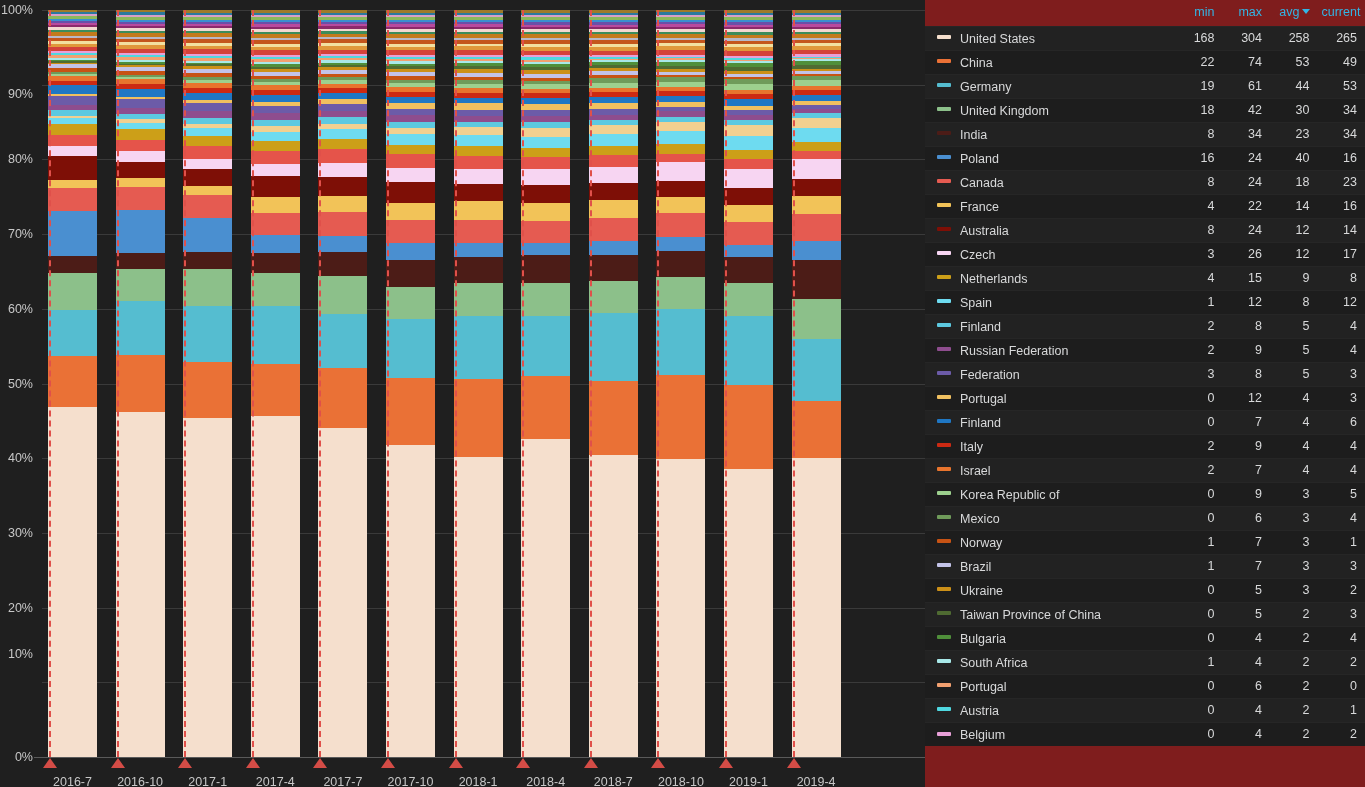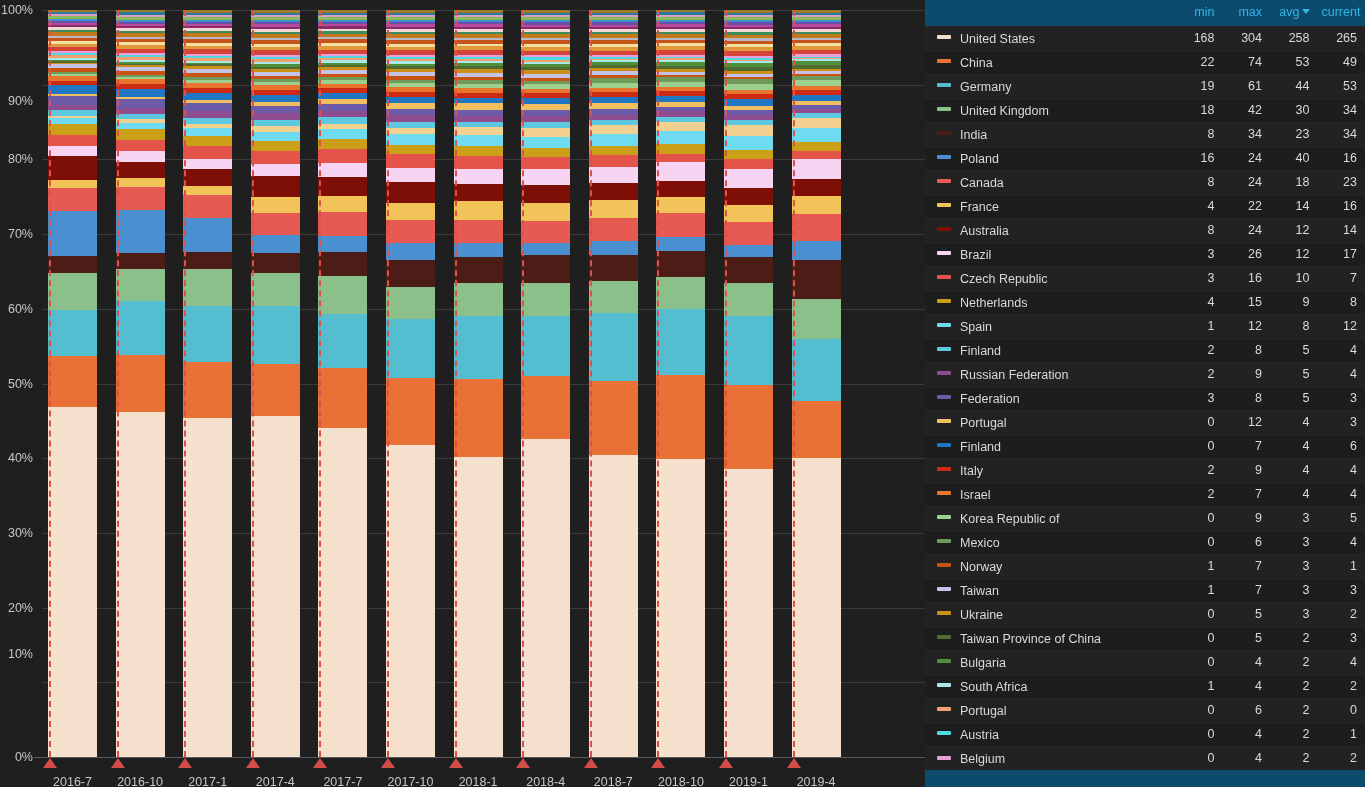--- a/index.html
+++ b/index.html
@@ -71,21 +71,21 @@
     top: 765px;
     transform: translateX(-50%);
     color: #c7c7c7;
     font-size: 12.5px;
     white-space: nowrap;
   }
 
   
   #legend-panel {
     width: 440px; height: 787px;
-    background: #0c4a6e;
+    background: #7f1d1d;
     flex: none;
     overflow: hidden;
     position: relative;
   }
   table.legend-table {
     width: 440px;
     border-collapse: collapse;
     table-layout: fixed;
   }
   table.legend-table th {
@@ -160,21 +160,21 @@
         <div class="ytick-label" style="top: 448.2px;">40%</div>
         <div class="gridline" style="top: 373.5px;"></div>
         <div class="ytick-label" style="top: 373.5px;">50%</div>
         <div class="gridline" style="top: 298.8px;"></div>
         <div class="ytick-label" style="top: 298.8px;">60%</div>
         <div class="gridline" style="top: 224.1px;"></div>
         <div class="ytick-label" style="top: 224.1px;">70%</div>
         <div class="gridline" style="top: 149.4px;"></div>
         <div class="ytick-label" style="top: 149.4px;">80%</div>
         <div class="gridline" style="top: 74.7px;"></div>
-        <div class="ytick-label" style="top: 91px;">90%</div>
+        <div class="ytick-label" style="top: 84px;">90%</div>
         <div class="gridline" style="top: 0px;"></div>
         <div class="ytick-label" style="top: 0px;">100%</div>
         <div class="bar" style="left: 6px; height: 747px;">
           <div class="seg" style="height: 350.242px; background: rgb(245, 223, 205);"></div>
           <div class="seg" style="height: 50.6209px; background: rgb(234, 113, 54);"></div>
           <div class="seg" style="height: 46.5165px; background: rgb(85, 189, 208);"></div>
           <div class="seg" style="height: 36.2555px; background: rgb(140, 192, 138);"></div>
           <div class="seg" style="height: 17.1016px; background: rgb(76, 28, 23);"></div>
           <div class="seg" style="height: 45.1484px; background: rgb(74, 143, 208);"></div>
           <div class="seg" style="height: 23.2582px; background: rgb(229, 91, 81);"></div>
@@ -885,32 +885,25 @@
             <td>16</td>
           </tr>
           <tr>
             <td class="series-cell"><span class="swatch" style="background: rgb(126, 15, 6);"></span><span class="series-name">Australia</span></td>
             <td>8</td>
             <td>24</td>
             <td>12</td>
             <td>14</td>
           </tr>
           <tr>
-            <td class="series-cell"><span class="swatch" style="background: rgb(247, 213, 242);"></span><span class="series-name">Brazil</span></td>
+            <td class="series-cell"><span class="swatch" style="background: rgb(247, 213, 242);"></span><span class="series-name">Czech</span></td>
             <td>3</td>
             <td>26</td>
             <td>12</td>
             <td>17</td>
-          </tr>
-          <tr>
-            <td class="series-cell"><span class="swatch" style="background: rgb(229, 84, 74);"></span><span class="series-name">Czech Republic</span></td>
-            <td>3</td>
-            <td>16</td>
-            <td>10</td>
-            <td>7</td>
           </tr>
           <tr>
             <td class="series-cell"><span class="swatch" style="background: rgb(204, 159, 24);"></span><span class="series-name">Netherlands</span></td>
             <td>4</td>
             <td>15</td>
             <td>9</td>
             <td>8</td>
           </tr>
           <tr>
             <td class="series-cell"><span class="swatch" style="background: rgb(110, 219, 240);"></span><span class="series-name">Spain</span></td>
@@ -983,21 +976,21 @@
             <td>4</td>
           </tr>
           <tr>
             <td class="series-cell"><span class="swatch" style="background: rgb(199, 83, 20);"></span><span class="series-name">Norway</span></td>
             <td>1</td>
             <td>7</td>
             <td>3</td>
             <td>1</td>
           </tr>
           <tr>
-            <td class="series-cell"><span class="swatch" style="background: rgb(195, 195, 232);"></span><span class="series-name">Taiwan</span></td>
+            <td class="series-cell"><span class="swatch" style="background: rgb(195, 195, 232);"></span><span class="series-name">Brazil</span></td>
             <td>1</td>
             <td>7</td>
             <td>3</td>
             <td>3</td>
           </tr>
           <tr>
             <td class="series-cell"><span class="swatch" style="background: rgb(204, 144, 24);"></span><span class="series-name">Ukraine</span></td>
             <td>0</td>
             <td>5</td>
             <td>3</td>

